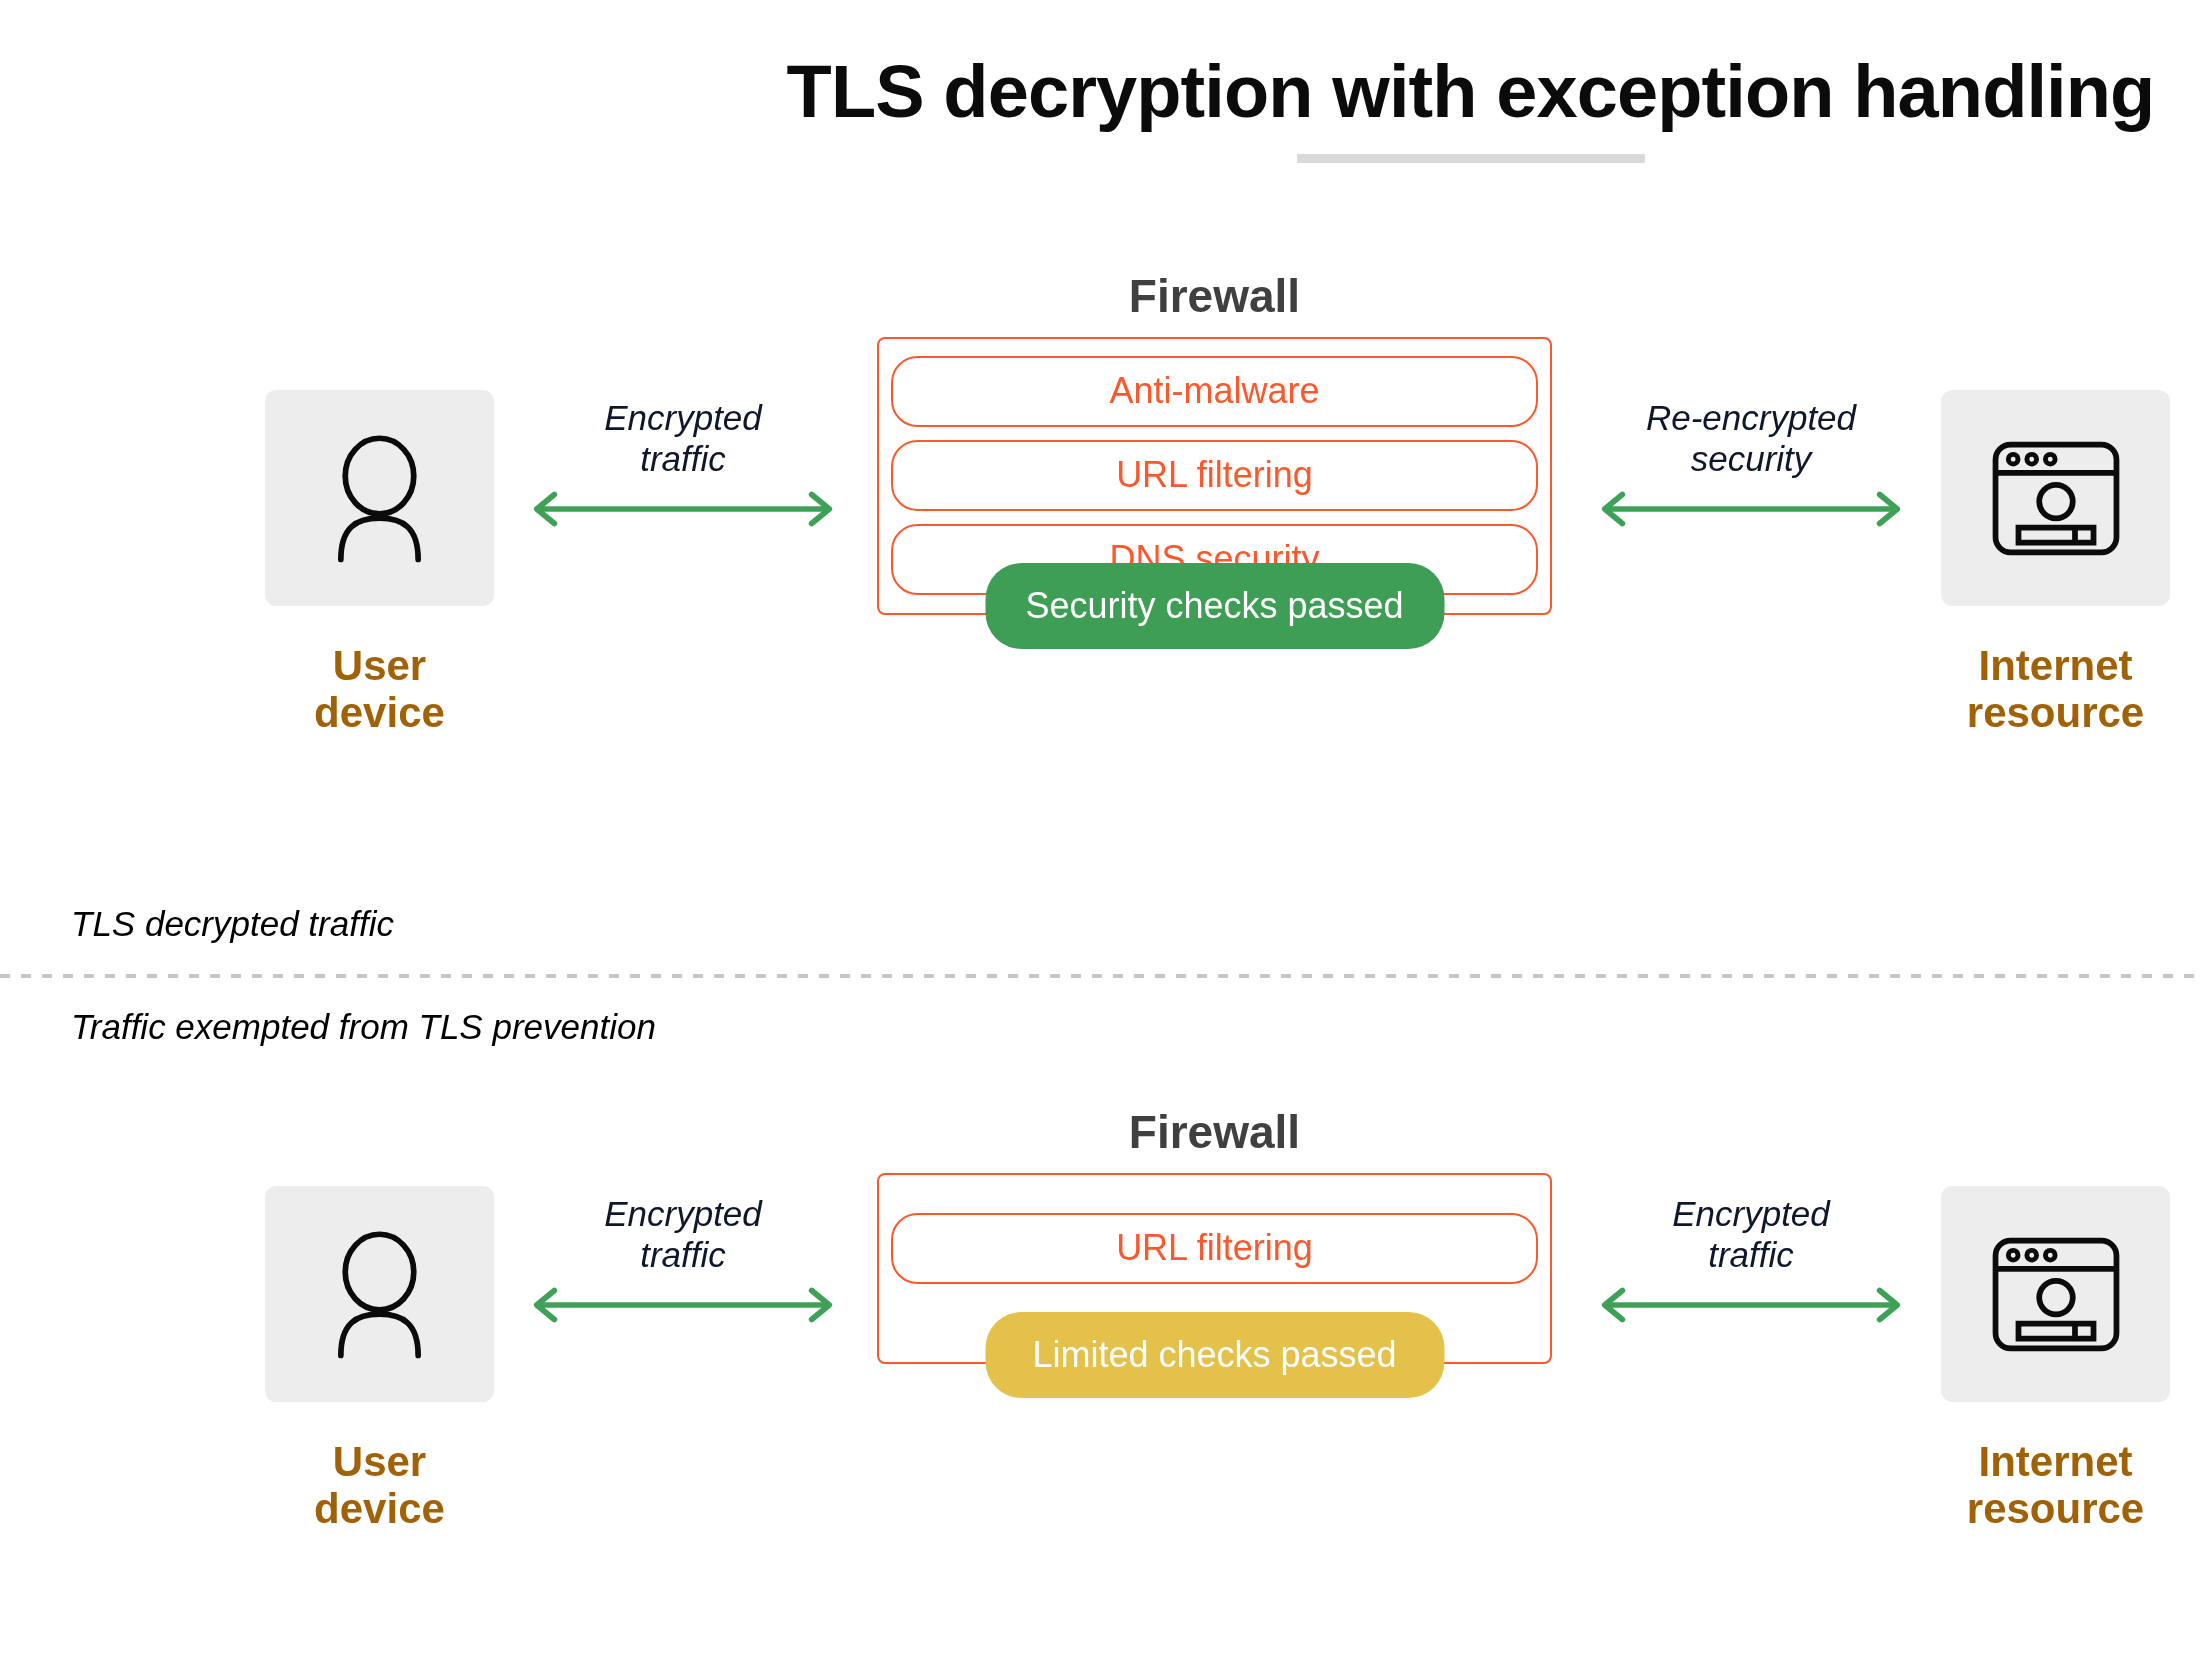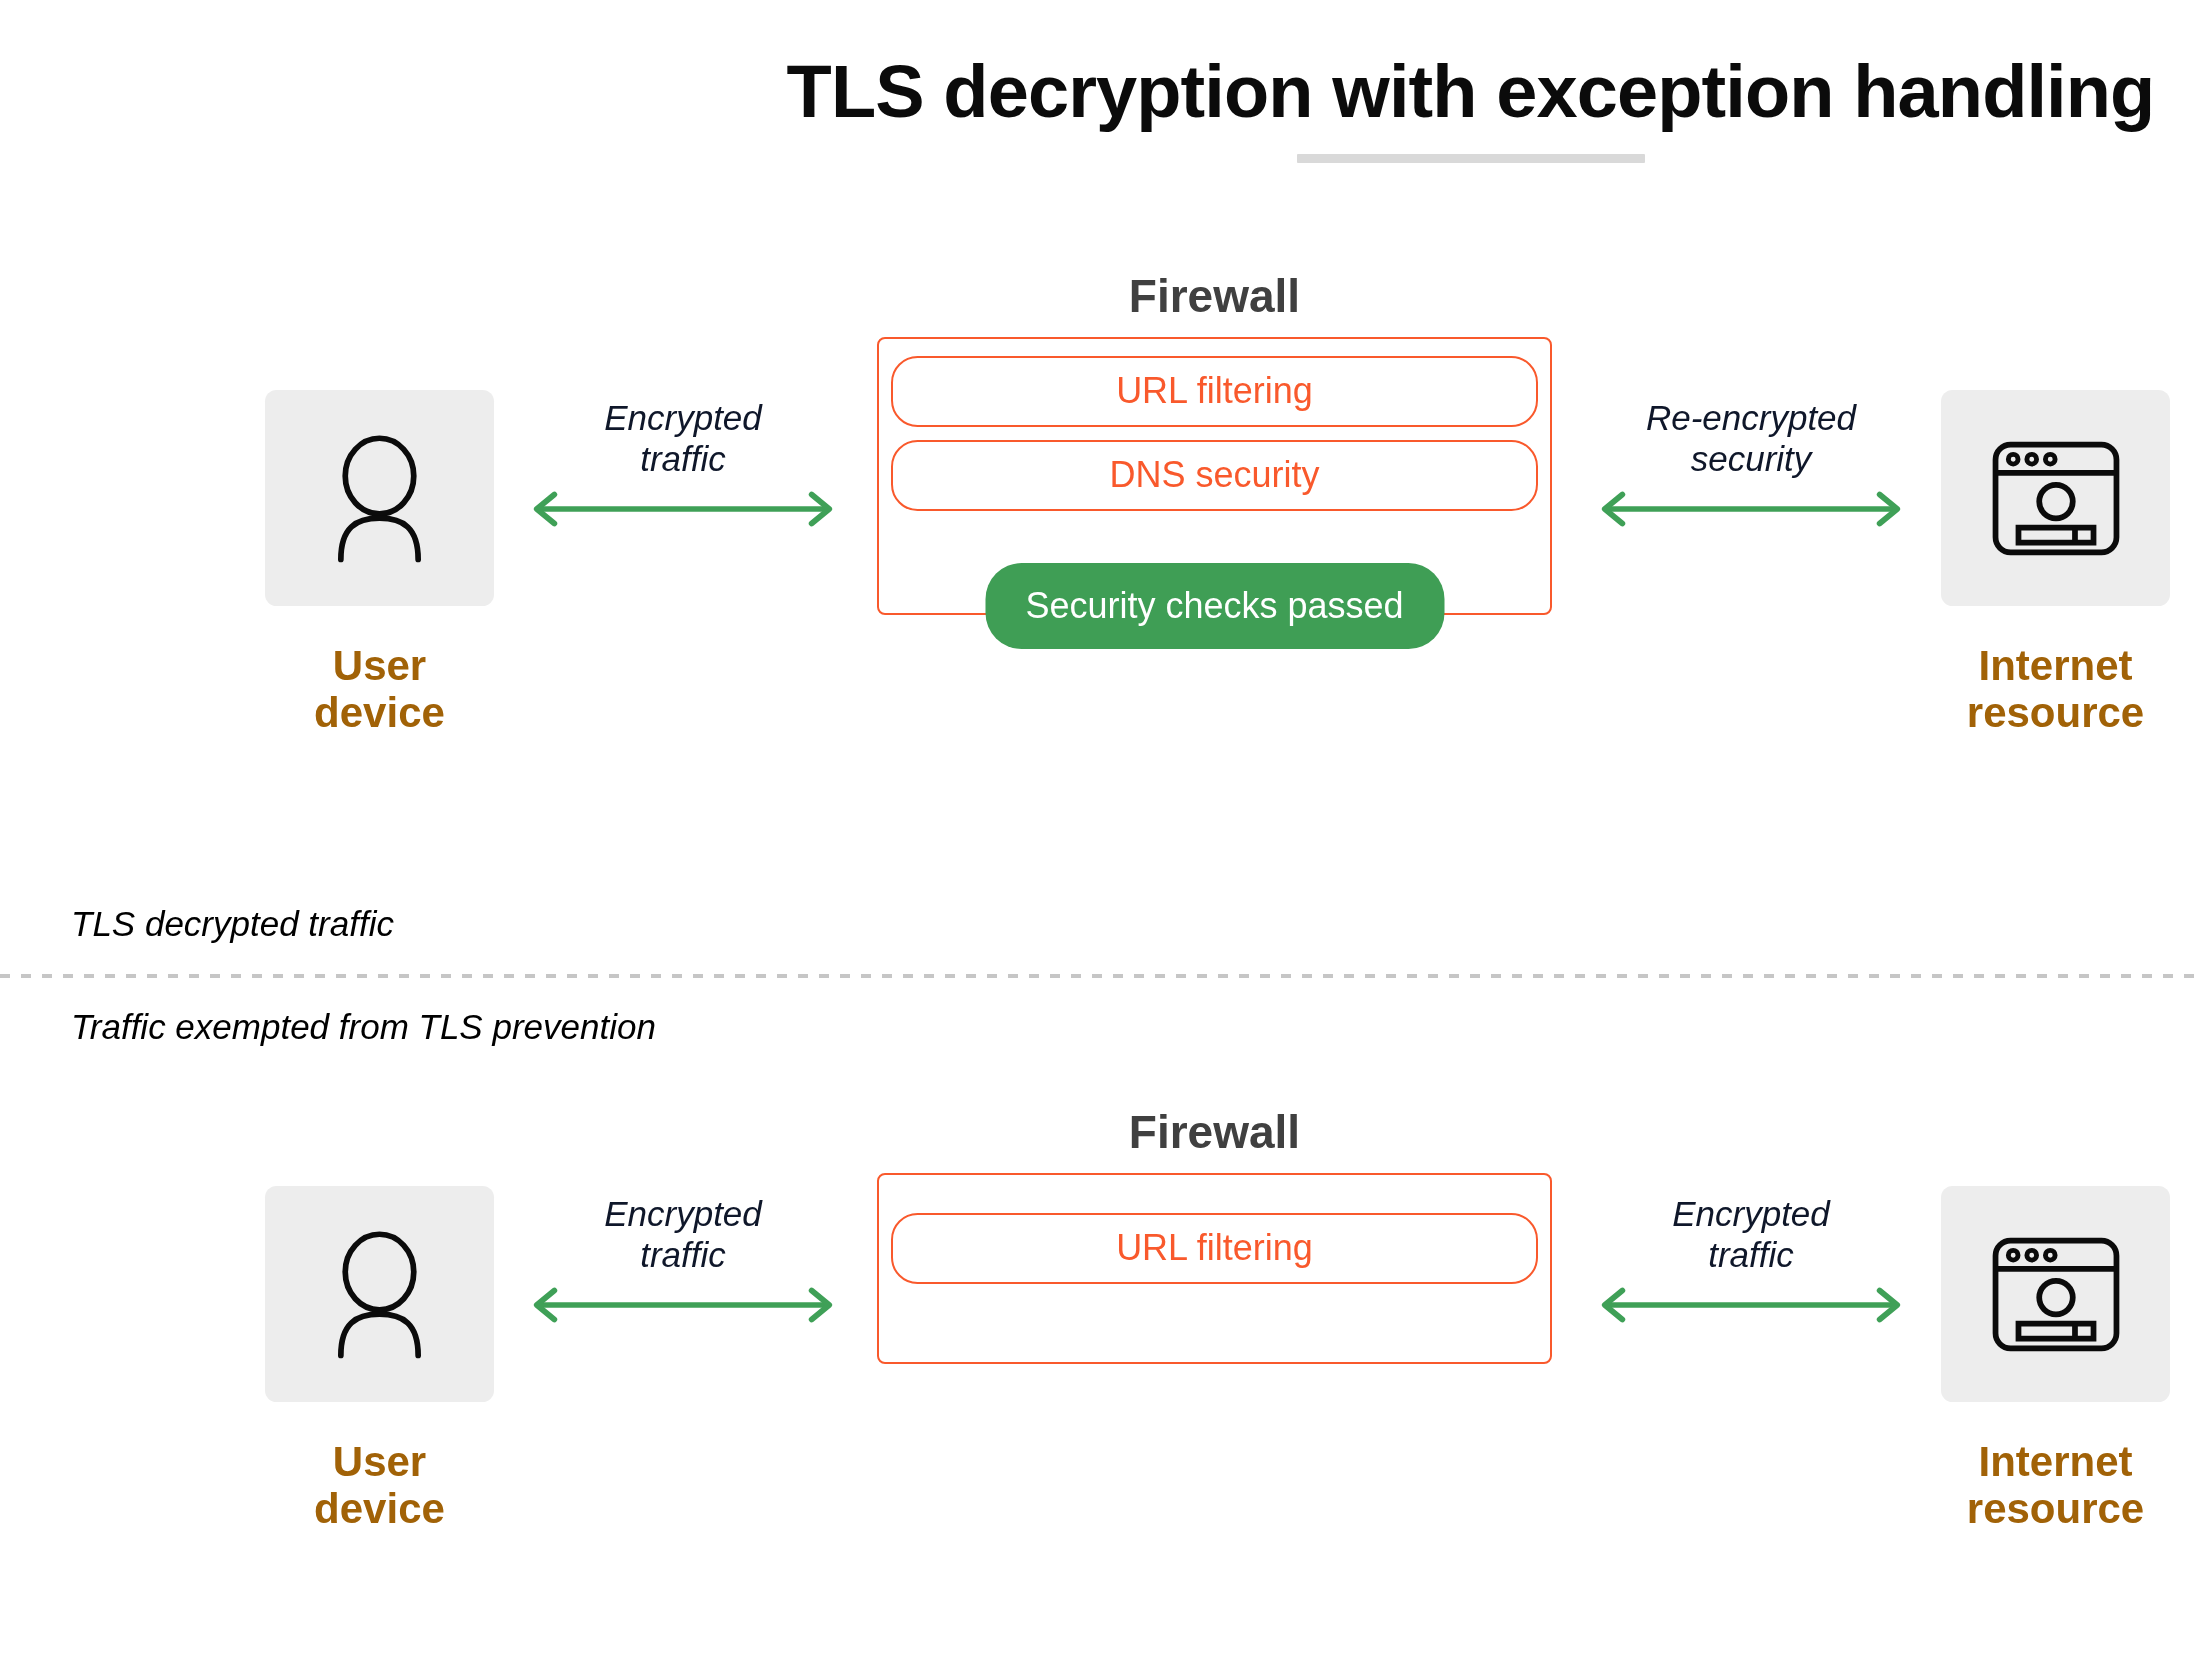--- a/index.html
+++ b/index.html
@@ -187,20 +187,21 @@
         <line x1="40" y1="45" x2="700" y2="45" stroke="#3fa057" stroke-width="13"></line>
         <polyline points="78,12 38,45 78,78" fill="none" stroke="#3fa057" stroke-width="13" stroke-linecap="round" stroke-linejoin="round"></polyline>
         <polyline points="662,12 702,45 662,78" fill="none" stroke="#3fa057" stroke-width="13" stroke-linecap="round" stroke-linejoin="round"></polyline>
       </svg>
     </div>
   </div>
 
   <div class="firewall" style="left:877px; top:273px; width:675px;">
     <div class="firewall-title">Firewall</div>
     <div class="firewall-box" style="height:278px;">
+      <div class="service-pill">Anti-malware</div>
       <div class="service-pill">URL filtering</div>
       <div class="service-pill">DNS security</div>
       <div class="status-pill" style="bottom:-36px; background:#3f9e55;">Security checks passed</div>
     </div>
   </div>
 
   <div class="connector" style="left:1588px; top:397px; width:326px;">
     <div class="connector-label">Re-encrypted
 security</div>
     <div class="connector-arrow">
@@ -258,20 +259,21 @@
         <polyline points="78,12 38,45 78,78" fill="none" stroke="#3fa057" stroke-width="13" stroke-linecap="round" stroke-linejoin="round"></polyline>
         <polyline points="662,12 702,45 662,78" fill="none" stroke="#3fa057" stroke-width="13" stroke-linecap="round" stroke-linejoin="round"></polyline>
       </svg>
     </div>
   </div>
 
   <div class="firewall" style="left:877px; top:1109px; width:675px;">
     <div class="firewall-title">Firewall</div>
     <div class="firewall-box" style="height:191px; padding-top:38px;">
       <div class="service-pill">URL filtering</div>
+      <div class="status-pill" style="bottom:-36px; background:#e3c14b;">Limited checks passed</div>
     </div>
   </div>
 
   <div class="connector" style="left:1588px; top:1193px; width:326px;">
     <div class="connector-label">Encrypted
 traffic</div>
     <div class="connector-arrow">
       <svg width="326" height="40" viewBox="0 0 740 90">
         <line x1="40" y1="45" x2="700" y2="45" stroke="#3fa057" stroke-width="13"></line>
         <polyline points="78,12 38,45 78,78" fill="none" stroke="#3fa057" stroke-width="13" stroke-linecap="round" stroke-linejoin="round"></polyline>

